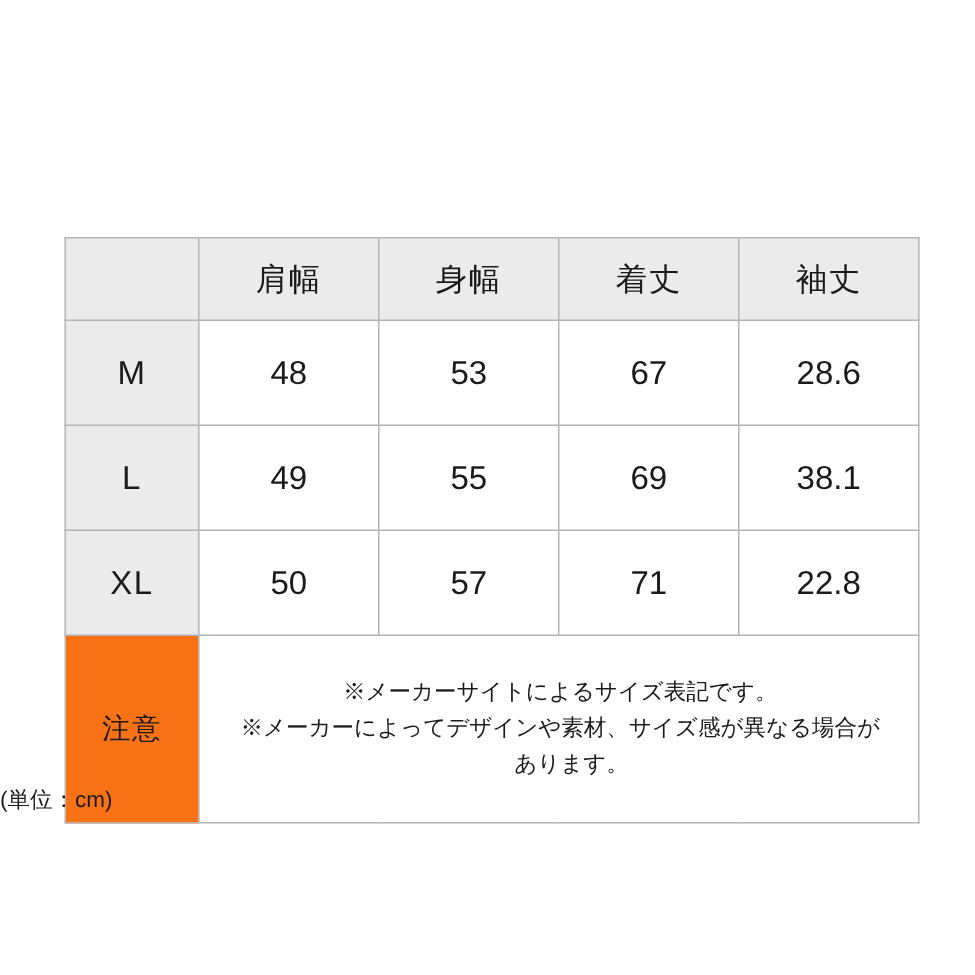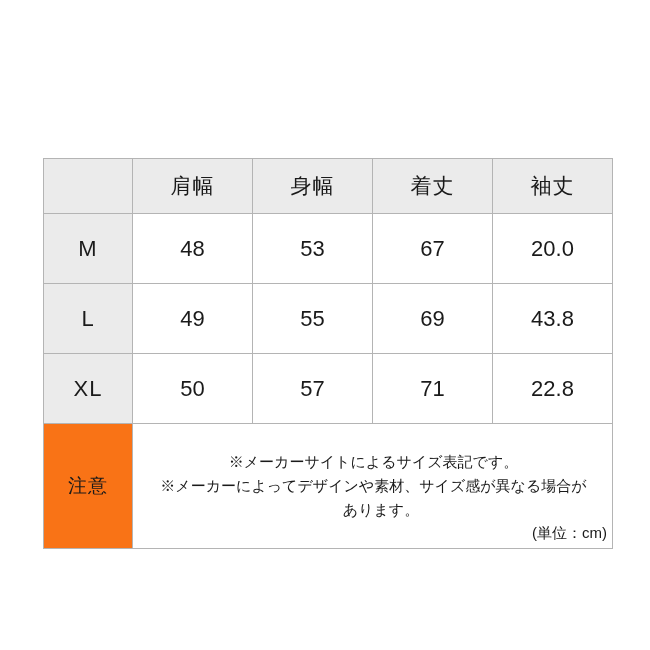--- a/index.html
+++ b/index.html
@@ -77,21 +77,21 @@
     white-space: nowrap;
   }
   .note-body .line.indent {
     padding-left: 15px;
   }
   .unit {
     position: absolute;
     left: 0;
     top: 524px;
     width: 607px;
-    text-align: right;
+    text-align: left;
     font-size: 15px;
     color: #1a1a1a;
   }
 </style>
 </head>
 <body>
 
 <div class="page">
 
   <div class="table-wrap">
@@ -103,29 +103,29 @@
           <td class="col-meas">身幅</td>
           <td class="col-meas">着丈</td>
           <td class="col-meas">袖丈</td>
         </tr>
 
         <tr class="data-row">
           <td class="size-cell">M</td>
           <td>48</td>
           <td>53</td>
           <td>67</td>
-          <td>20.0</td>
+          <td>28.6</td>
         </tr>
 
         <tr class="data-row">
           <td class="size-cell">L</td>
           <td>49</td>
           <td>55</td>
           <td>69</td>
-          <td>43.8</td>
+          <td>38.1</td>
         </tr>
 
         <tr class="data-row">
           <td class="size-cell">XL</td>
           <td>50</td>
           <td>57</td>
           <td>71</td>
           <td>22.8</td>
         </tr>
 

